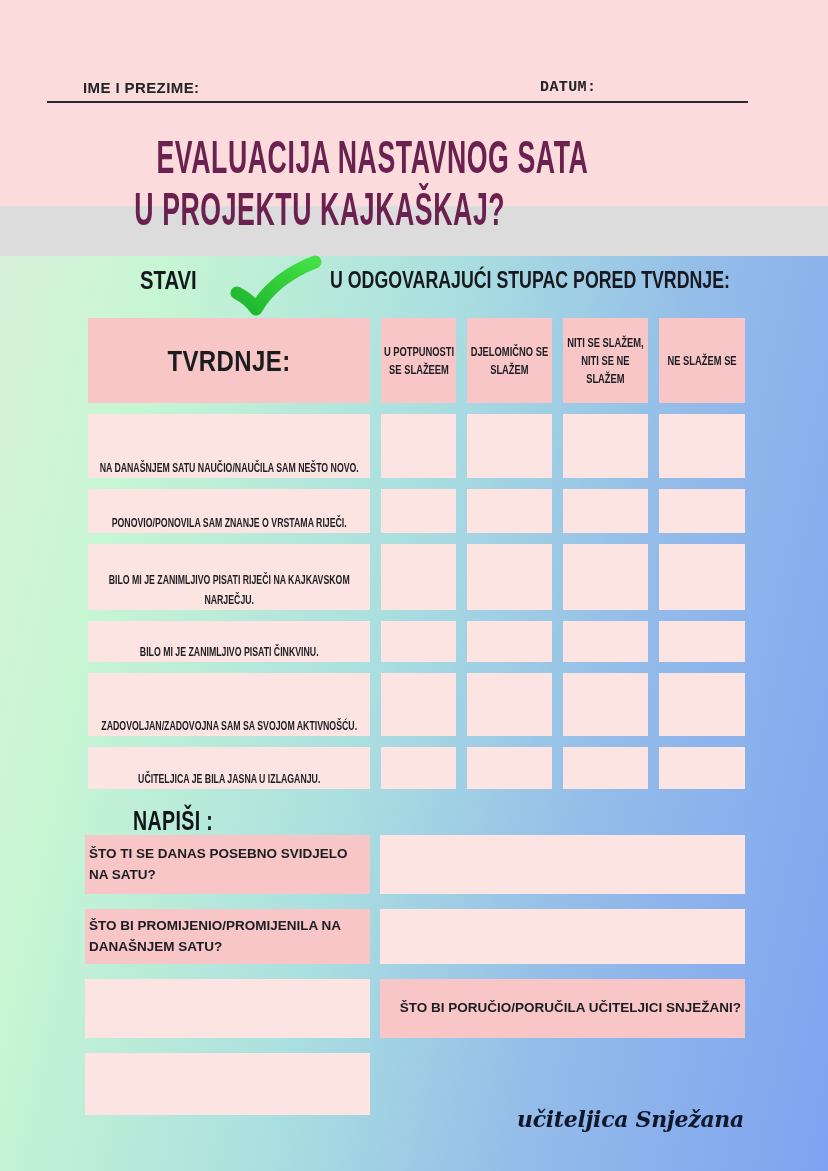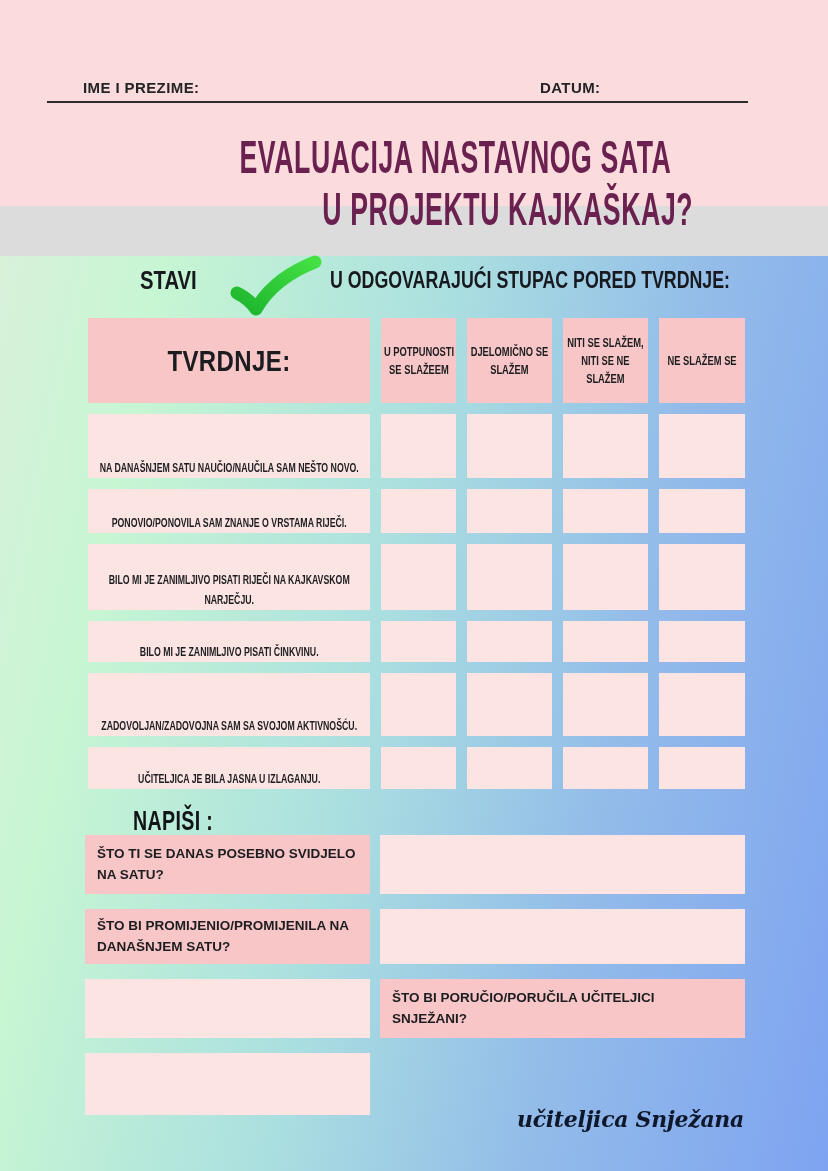--- a/index.html
+++ b/index.html
@@ -5,25 +5,25 @@
   html,body { margin:0; padding:0; background:#dcdcdc; }
   .page {
     position:relative; width:828px; height:1171px; margin:0 auto; overflow:hidden;
     font-family:"Liberation Sans", sans-serif; font-weight:bold; color:var(--text,#1b1d21);
   }
 
   
   .top-band { position:absolute; left:0; top:0; width:828px; height:206px; background:var(--top-band,#fbdbdb); }
   .field-label { position:absolute; font-size:15px; letter-spacing:.4px; color:#232428; }
   .name-label { left:83px; top:79px; }
-  .date-label { left:540px; top:79px; }
+  .date-label { left:540px; top:79px;font-family:Liberation Mono, monospace; }
   .head-rule { position:absolute; left:47px; top:101px; width:701px; height:2px; background:#2b2b2f; }
 
   .title { position:absolute; left:0; top:131px; width:828px; color:var(--title,#6b2150); font-size:46px; line-height:52px; }
-  .tline { text-align:right; }
+  .tline { text-align:left; }
   .tline span { display:inline-block; white-space:nowrap; letter-spacing:1px; transform:scaleX(.58); transform-origin:center; }
 
   
   .gradient-band { position:absolute; left:0; top:256px; width:828px; height:915px;
     background:linear-gradient(102deg, var(--gradient-left,#d8f1da) 0%, #c7f6d3 16%, #aadfe0 45%, #93bce9 70%, var(--gradient-right,#7fa3f1) 100%); }
 
   
   .instr-prefix { position:absolute; left:140px; top:265px; font-size:26px; white-space:nowrap; transform:scaleX(.78); transform-origin:left; color:#17191e; }
   .check-icon { position:absolute; left:230px; top:255px; width:92px; height:64px; }
   .instr-suffix { position:absolute; left:330px; top:266px; font-size:24px; white-space:nowrap; transform:scaleX(.74); transform-origin:left; color:#17191e; }
@@ -42,21 +42,21 @@
   .stmt { font-size:12.5px; line-height:1.6;align-items:flex-end; }
   .stmt span { flex:0 0 auto; width:142%; transform:scaleX(.7); }
 
   
   .write-heading { position:absolute; left:133px; top:793px; font-size:28px; color:#121419;margin-top:12px; }
   .write-heading span { display:inline-block; white-space:nowrap; transform:scaleX(.7); transform-origin:left; letter-spacing:.5px; }
   .write-grid { position:absolute; left:85px; top:835px; display:grid;
     grid-template-columns:285px 365px; column-gap:10px;
     grid-template-rows:59px 55px 59px 62px; row-gap:15px; }
   .qcell { background:var(--header-cell,#f8c6c6); display:flex; align-items:center; justify-content:flex-end;
-    padding:4px 12px; font-size:13.5px; line-height:1.5; text-align:left; box-sizing:border-box; }
+    padding:4px 4px; font-size:13.5px; line-height:1.5; text-align:left; box-sizing:border-box; }
   .acell { background:var(--answer-cell,#fce4e2); }
 
   
   .signature { position:absolute; right:84px; top:1106px; font-family:"DejaVu Serif", serif;
     font-style:italic; font-weight:bold; font-size:22px; letter-spacing:-.3px; color:#0f172a; white-space:nowrap; }
 </style>
 </head>
 <body>
 
 <div class="page">

